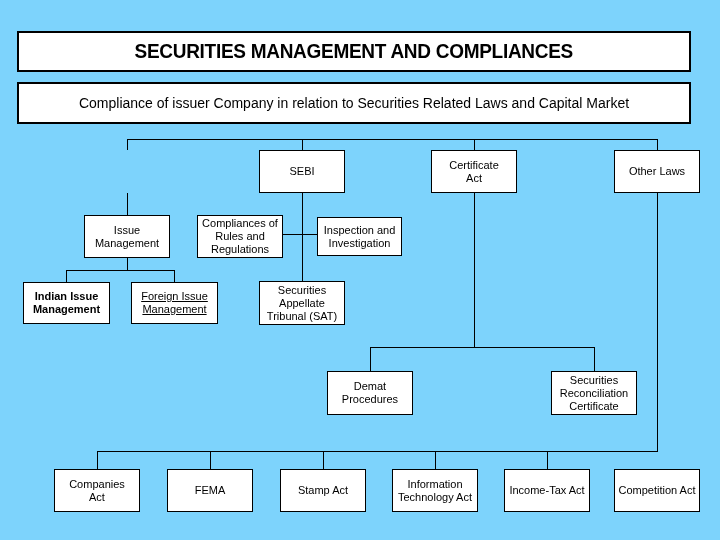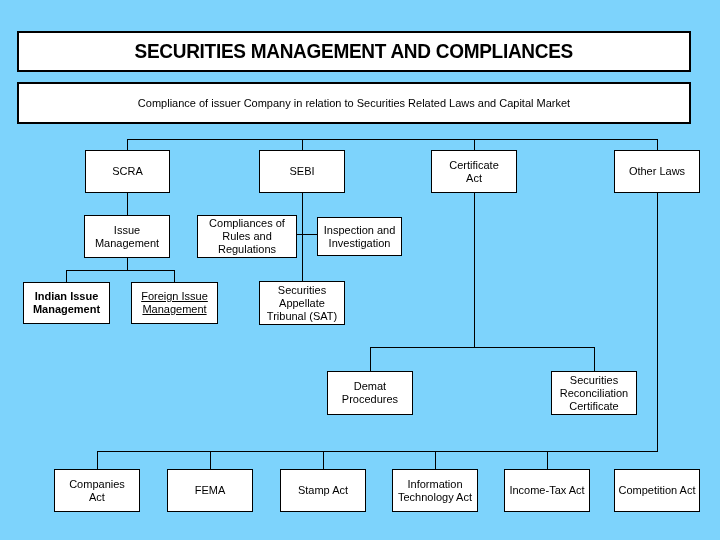--- a/index.html
+++ b/index.html
@@ -23,21 +23,21 @@
     text-align: center;
   }
   .title-text {
     font-size: 20px;
     font-weight: bold;
     letter-spacing: -0.3px;
     transform: scaleX(0.95);
     white-space: nowrap;
   }
   .subtitle-text {
-    font-size: 11px;
+    font-size: 14px;
     white-space: nowrap;
     text-align: center;
   }
   .node {
     position: absolute;
     box-sizing: border-box;
     border: 1px solid #000000;
     background: #ffffff;
     display: flex;
     align-items: center;
@@ -88,29 +88,28 @@
   <div class="line" style="left:594px; top:347px; width:1px; height:24px;"></div>
 
   <div class="line" style="left:657px; top:193px; width:1px; height:259px;"></div>
   <div class="line" style="left:97px; top:451px; width:561px; height:1px;"></div>
   <div class="line" style="left:97px; top:451px; width:1px; height:18px;"></div>
   <div class="line" style="left:210px; top:451px; width:1px; height:18px;"></div>
   <div class="line" style="left:323px; top:451px; width:1px; height:18px;"></div>
   <div class="line" style="left:435px; top:451px; width:1px; height:18px;"></div>
   <div class="line" style="left:547px; top:451px; width:1px; height:18px;"></div>
 
-  <div class="node" style="left:85px;  top:150px; width:85px; height:43px;">SCRA</div>
   <div class="node" style="left:259px; top:150px; width:86px; height:43px;">SEBI</div>
   <div class="node" style="left:431px; top:150px; width:86px; height:43px;">Certificate
 Act</div>
   <div class="node" style="left:614px; top:150px; width:86px; height:43px;">Other Laws</div>
 
   <div class="node" style="left:84px;  top:215px; width:86px; height:43px;">Issue
 Management</div>
-  <div class="node" style="left:197px; top:215px; width:100px; height:43px;">Compliances of
+  <div class="node" style="left:197px; top:215px; width:86px; height:43px;">Compliances of
 Rules and
 Regulations</div>
   <div class="node" style="left:317px; top:217px; width:85px; height:39px;">Inspection and
 Investigation</div>
 
   <div class="node" style="left:23px;  top:282px; width:87px; height:42px;font-weight:bold;">Indian Issue
 Management</div>
   <div class="node" style="left:131px; top:282px; width:87px; height:42px;text-decoration:underline;">Foreign Issue
 Management</div>
   <div class="node" style="left:259px; top:281px; width:86px; height:44px;">Securities

